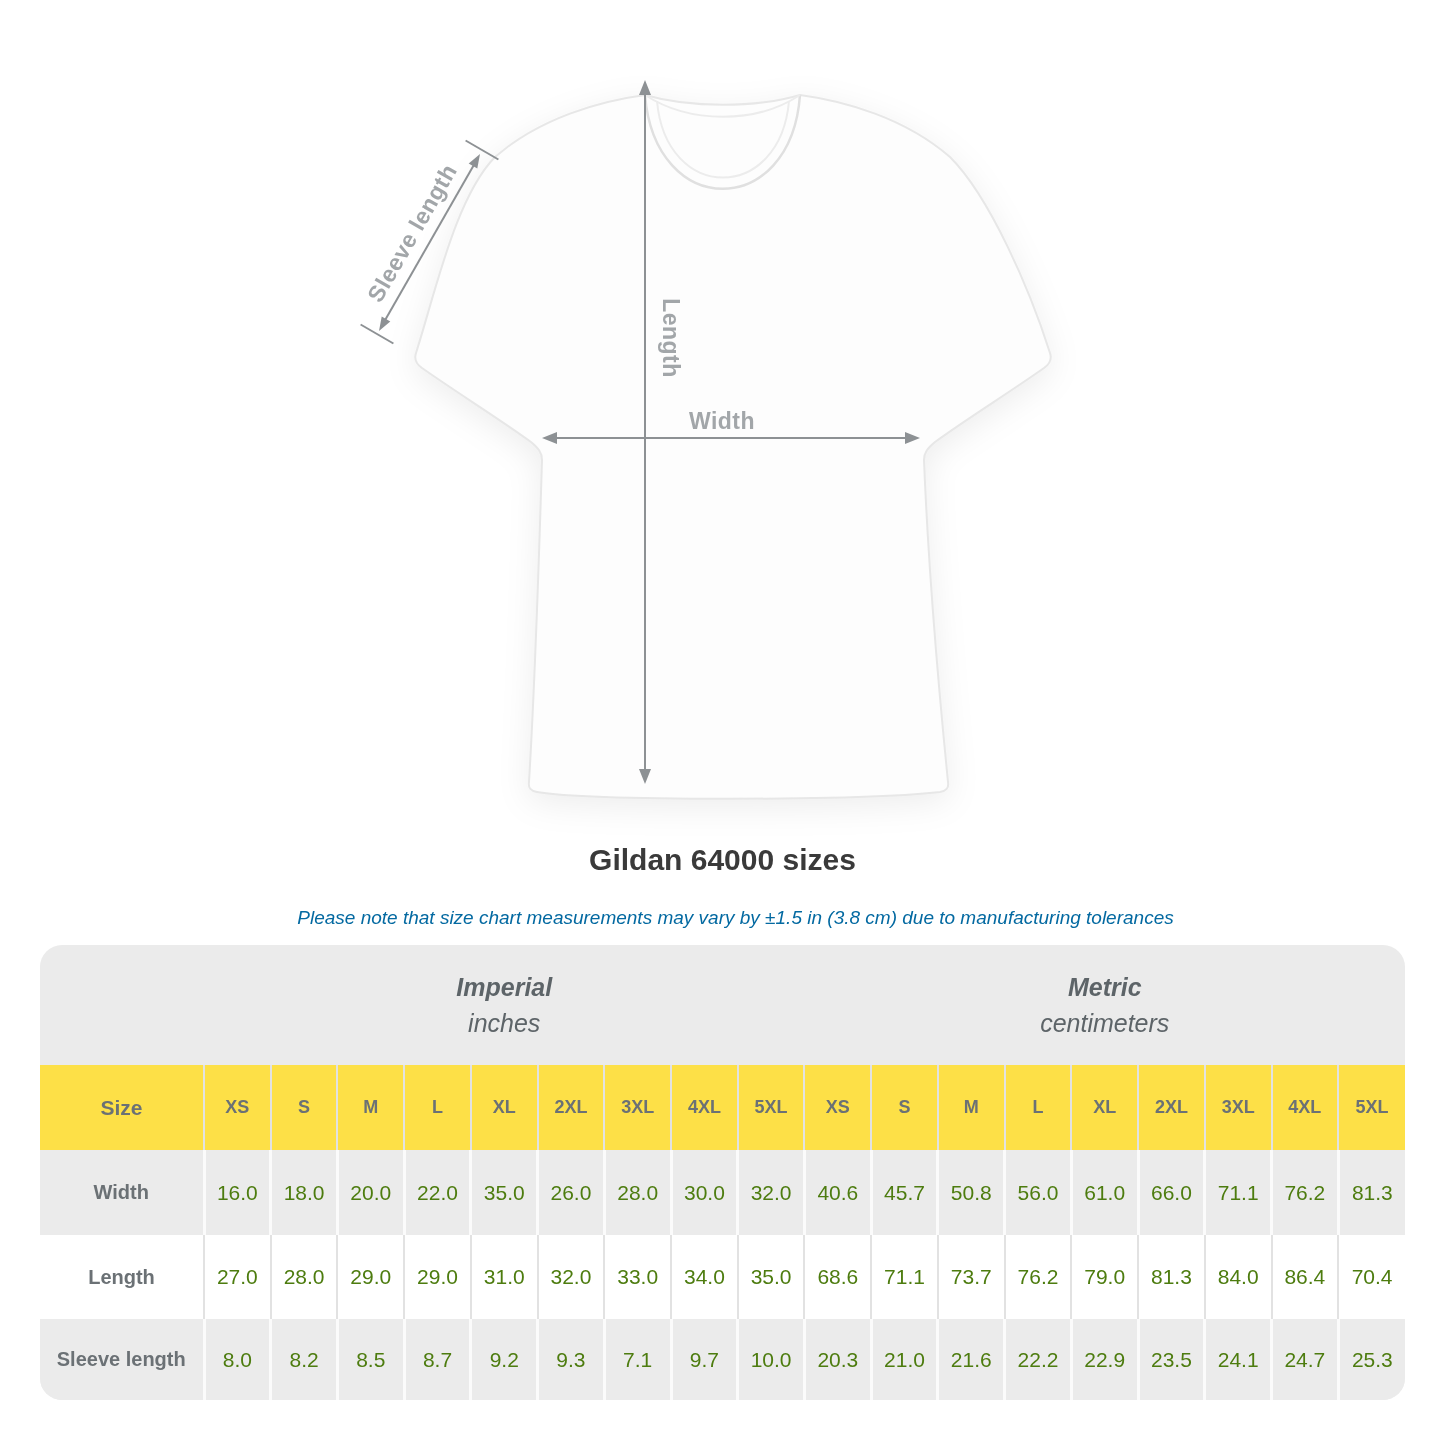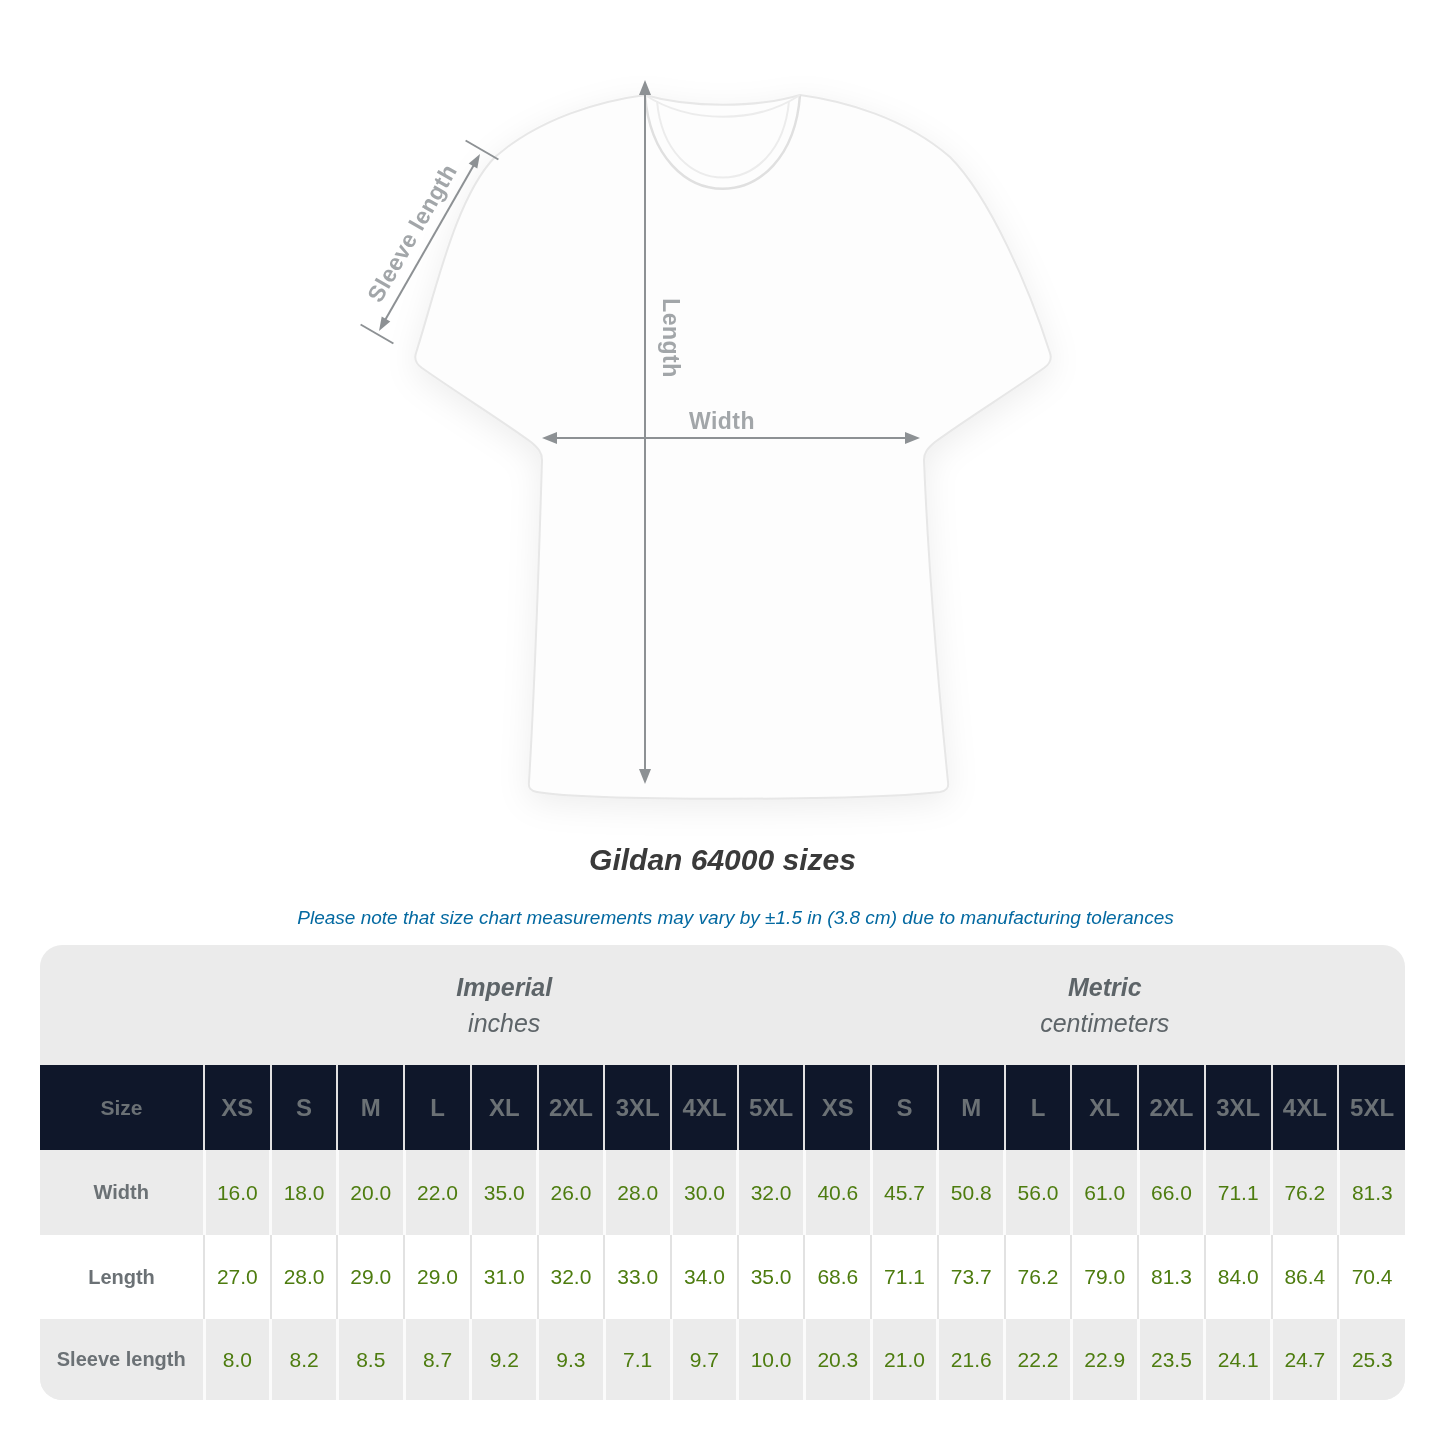--- a/index.html
+++ b/index.html
@@ -8,35 +8,35 @@
 
   .diagram-svg{position:absolute;left:0;top:0;display:block;}
   .shirt{fill:#fdfdfd;stroke:#e7e7e7;stroke-width:2;filter:drop-shadow(0 8px 16px rgba(0,0,0,.07));}
   .collar-line{fill:none;stroke:#e0e0e0;stroke-width:2.5;}
   .collar-inner{fill:none;stroke:#ececec;stroke-width:2;}
   .arrow{stroke:#8d9194;stroke-width:2;fill:none;}
   .arrowhead{fill:#8d9194;stroke:none;}
   .dim-label{fill:#a2a6a9;font-weight:bold;font-size:23px;letter-spacing:.5px;}
 
   .title{position:absolute;left:0;top:843px;width:100%;margin:0;text-align:center;
-         font-size:30px;font-weight:bold;color:#3a3a3a;font-style:italic;}
+         font-size:30px;font-weight:bold;color:#3a3a3a;}
   .subtitle{position:absolute;left:0;top:894px;width:100%;margin:13px;text-align:center;
             font-size:19px;font-style:italic;color:#0369a1;}
 
   .table-wrap{position:absolute;left:40px;top:945px;width:1365px;height:455px;
               background:#ebebeb;border-radius:22px;overflow:hidden;}
   table{width:100%;height:100%;border-collapse:collapse;table-layout:fixed;}
   col.c-label{width:164px;}
   th,td{padding:0;margin:0;text-align:center;vertical-align:middle;font-weight:normal;}
   tr.units{height:120px;}
   .group-name{font-size:25px;font-weight:bold;font-style:italic;color:#5d6468;}
   .group-unit{font-size:25px;font-style:italic;color:#5d6468;margin-top:7px;}
-  tr.sizes{height:85px;background:#0f172a;}
+  tr.sizes{height:85px;background:#fde047;}
   tr.sizes th.size-label{font-size:21px;font-weight:bold;color:#6b7175;}
-  tr.sizes th.size-col{font-size:24px;font-weight:bold;color:#6b7175;}
+  tr.sizes th.size-col{font-size:18px;font-weight:bold;color:#6b7175;}
   tbody tr:nth-child(odd){background:#ebebeb;}
   tbody tr:nth-child(even){background:#ffffff;}
   tbody tr:nth-child(1){height:85px;}
   tbody tr:nth-child(2){height:84px;}
   tbody tr:nth-child(3){height:81px;}
   th.rowlabel{font-size:20px;font-weight:bold;color:#6b7175;}
   td.size-col{font-size:21px;color:#4d7c0f;}
   tr.sizes .size-col, tbody tr:nth-child(even) .size-col{border-left:2px solid #e2e2e2;}
   tbody tr:nth-child(odd) .size-col{border-left:3px solid #fbfbfb;}
 </style>

